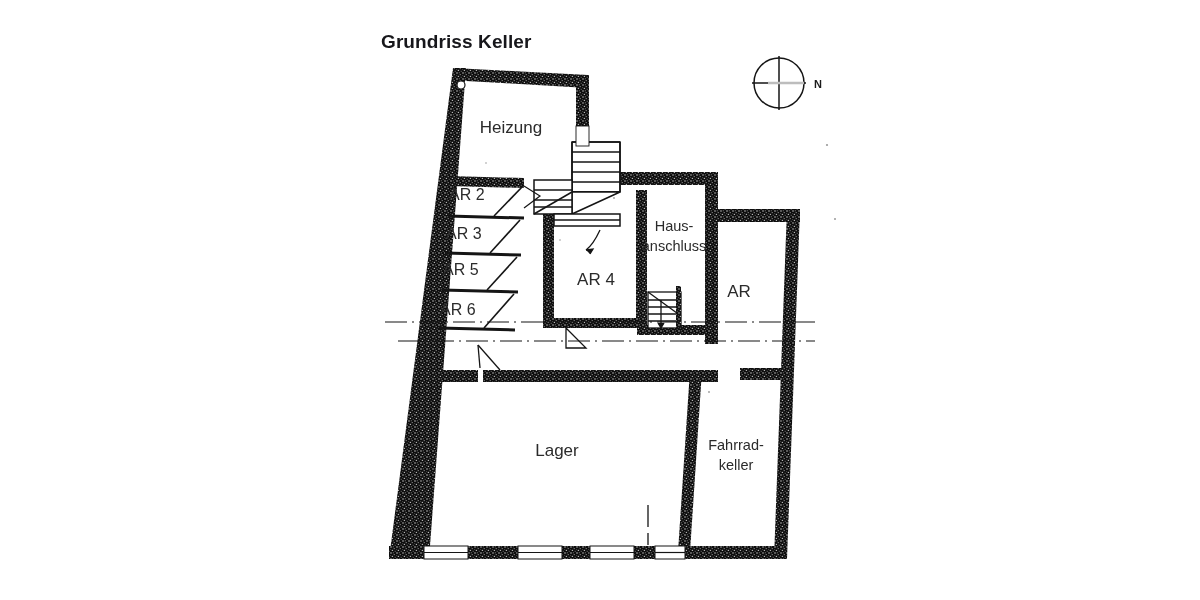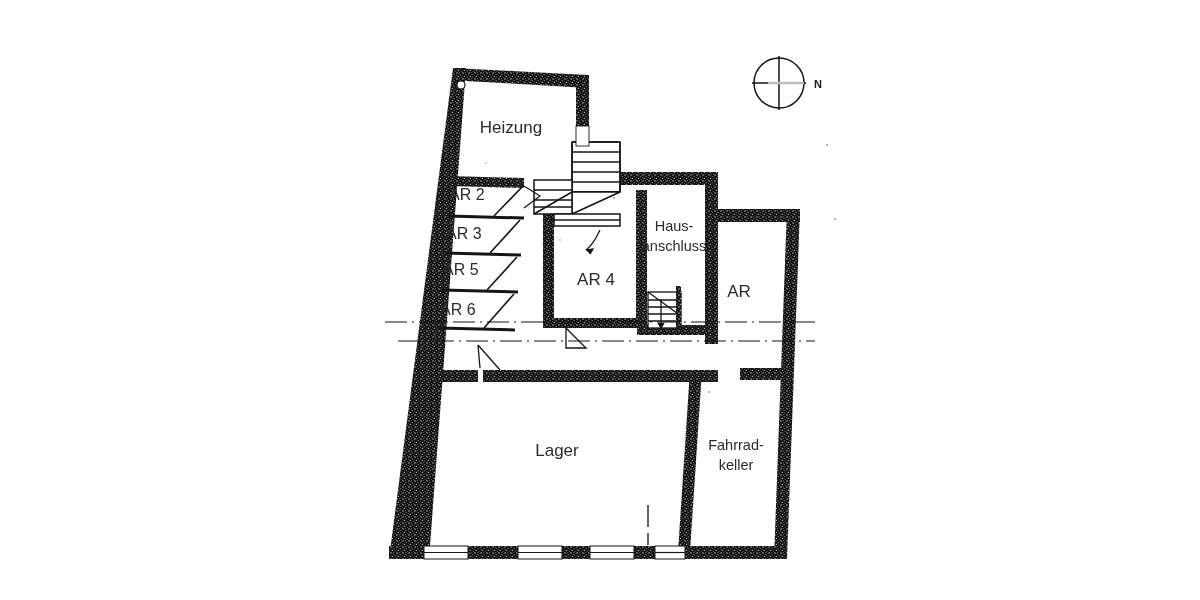--- a/index.html
+++ b/index.html
@@ -53,20 +53,21 @@
     font-size: 11px;
     fill: #1b1b1b;
     font-weight: bold;
   }
 </style>
 </head>
 <body>
 
 <div id="plan-root">
 
+  <div id="title">Grundriss Keller</div>
 
   <svg id="floorplan" width="1200" height="600" viewBox="0 0 1200 600">
     <defs>
 
       <pattern id="wallTex" width="6" height="6" patternUnits="userSpaceOnUse">
         <rect width="6" height="6" fill="#111111"></rect>
         <circle cx="1" cy="1" r="0.75" fill="#fdfdfd" opacity="0.75"></circle>
         <circle cx="4.2" cy="2.6" r="0.6" fill="#fdfdfd" opacity="0.6"></circle>
         <circle cx="2.4" cy="4.4" r="0.7" fill="#fdfdfd" opacity="0.7"></circle>
         <circle cx="5.2" cy="5.3" r="0.5" fill="#fdfdfd" opacity="0.5"></circle>

